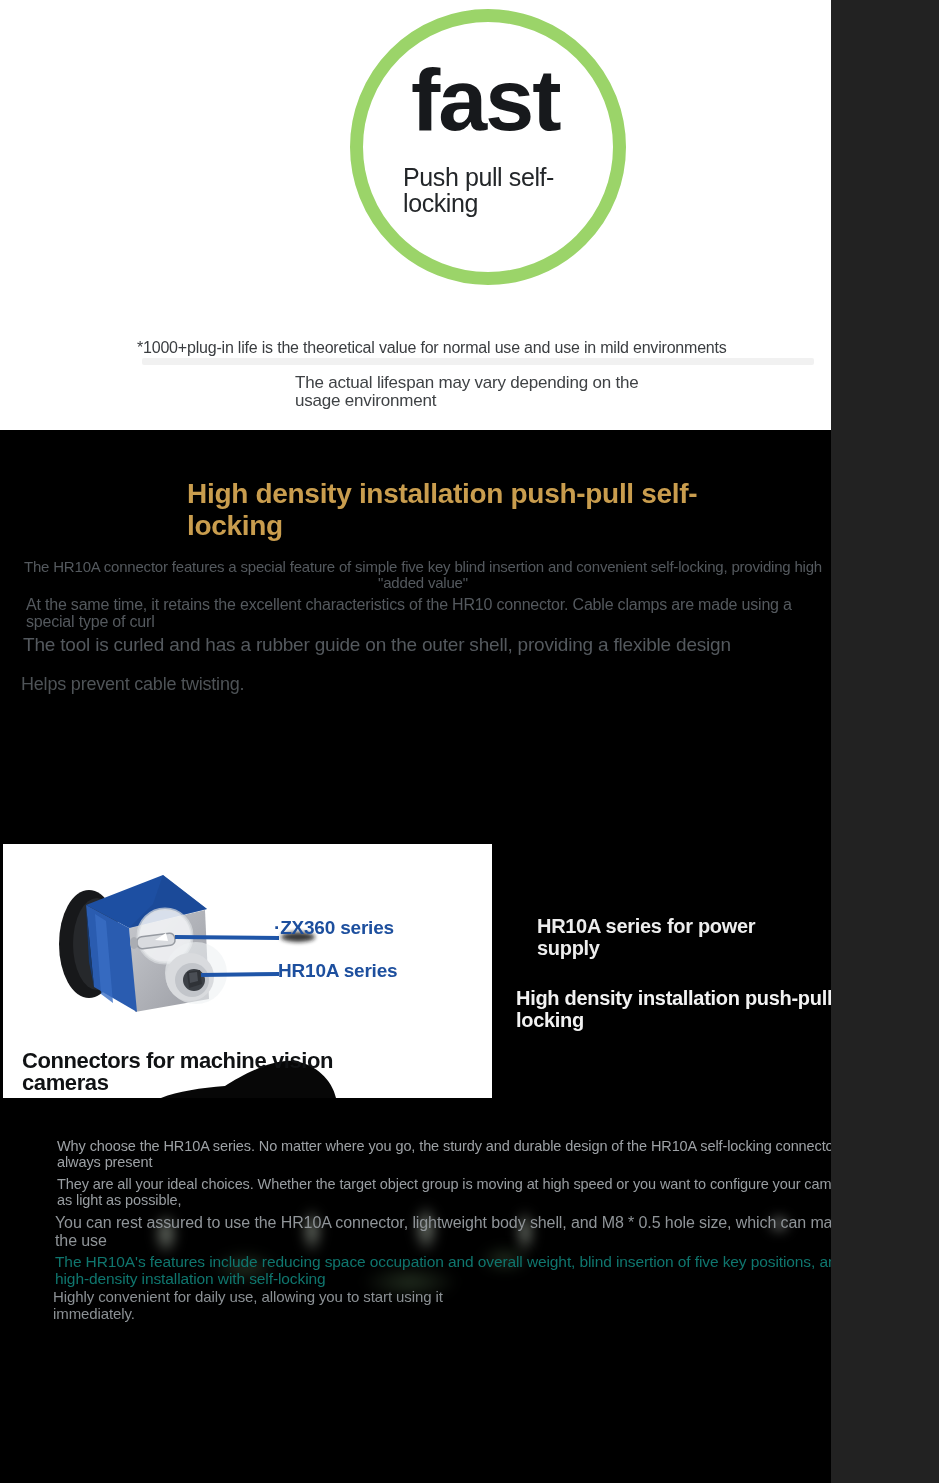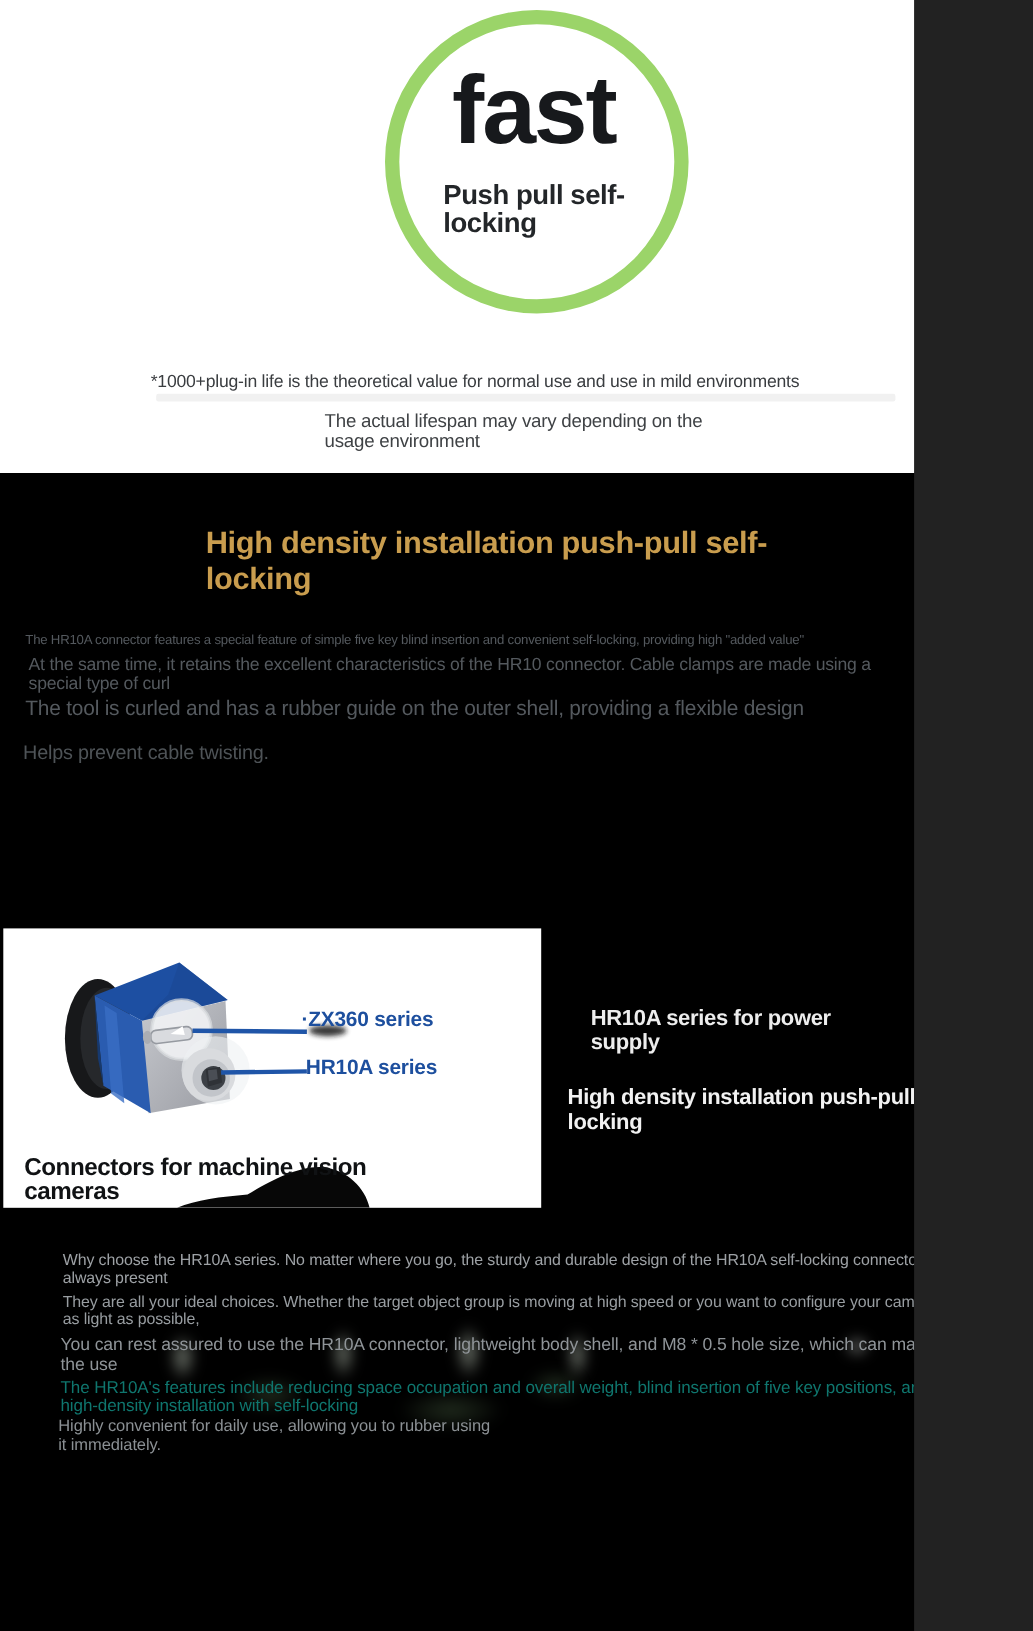--- a/index.html
+++ b/index.html
@@ -4,29 +4,29 @@
 <style>
   html,body{margin:0;padding:0;background:#222;}
   #page{position:relative;width:831px;height:1483px;background:#000;overflow:hidden;
         font-family:"Liberation Sans",sans-serif;}
   .abs{position:absolute;}
 
   
   #hero{left:0;top:0;width:939px;height:430px;background:#ffffff;}
   #badge{left:350px;top:9px;width:250px;height:250px;border:13px solid #9bd469;border-radius:50%;background:#fff;}
   #badge-title{left:48px;top:34px;font-size:88px;font-weight:bold;color:#17191c;line-height:1;letter-spacing:-2px;}
-  #badge-sub{left:40px;top:142px;width:215px;font-size:25px;font-weight:bold;color:#232629;line-height:1.04;letter-spacing:-0.4px;}
+  #badge-sub{left:40px;top:142px;width:215px;font-size:25px;font-weight:normal;color:#232629;line-height:1.04;letter-spacing:-0.4px;}
   #note-band{left:142px;top:358px;width:672px;height:7px;background:#f1f1f1;border-radius:2px;}
   #note1{left:137px;top:339px;font-size:16px;color:#3a3d40;white-space:nowrap;letter-spacing:-0.2px;}
   #note2{left:295px;top:374px;width:385px;font-size:17px;color:#3f4245;line-height:1.05;letter-spacing:-0.2px;}
 
   
   #feature-heading{left:187px;top:478px;width:560px;font-size:28px;font-weight:bold;color:#c99d4e;line-height:1.15;letter-spacing:-0.3px;}
   .fp{color:#54595e;letter-spacing:-0.2px;}
-  #fp0{left:23px;top:575px;width:800px;font-size:12px;line-height:1.09;}
+  #fp0{left:23px;top:559px;width:800px;font-size:15px;line-height:1.09;text-align:center;}
   #fp-mark{left:903px;top:566px;font-size:22px;font-weight:bold;color:#75797d;}
   #fp1{left:26px;top:596px;width:790px;font-size:16px;line-height:1.07;}
   #fp2{left:23px;top:634px;font-size:19px;white-space:nowrap;}
   #fp3{left:21px;top:674px;font-size:18px;color:#4e5357;}
 
   
   #card{left:3px;top:844px;width:489px;height:254px;background:#ffffff;}
   .callout{position:absolute;font-size:19px;font-weight:bold;color:#1d4f9e;letter-spacing:-0.2px;white-space:nowrap;}
   #callout-zx{left:271px;top:73px;}
   #callout-hr{left:275px;top:116px;}
@@ -133,15 +133,15 @@
   <div class="blob smear abs" style="left:345px;top:1258px;width:130px;height:48px"></div>
   <div class="blob smear abs" style="left:470px;top:1240px;width:70px;height:38px"></div>
   <div class="blob dot abs" style="left:762px;top:1210px;width:34px;height:28px"></div>
   <div class="blob dot abs" style="left:832px;top:1218px;width:42px;height:30px"></div>
   <div class="blob dot abs" style="left:898px;top:1208px;width:26px;height:22px"></div>
 
   <p id="wp0" class="abs wp" style="margin:0">Why choose the HR10A series. No matter where you go, the sturdy and durable design of the HR10A self-locking connector is always present</p>
   <p id="wp1" class="abs wp" style="margin:0">They are all your ideal choices. Whether the target object group is moving at high speed or you want to configure your camera as light as possible,</p>
   <p id="wp2" class="abs wp" style="margin:0">You can rest assured to use the HR10A connector, lightweight body shell, and M8 * 0.5 hole size, which can maximize the use</p>
   <p id="wp3" class="abs wp" style="margin:0">The HR10A's features include reducing space occupation and overall weight, blind insertion of five key positions, and high-density installation with self-locking</p>
-  <p id="wp4" class="abs wp" style="margin:0">Highly convenient for daily use, allowing you to rubber using it immediately.</p>
+  <p id="wp4" class="abs wp" style="margin:0">Highly convenient for daily use, allowing you to start using it immediately.</p>
 
 </div>
 
 </body></html>

